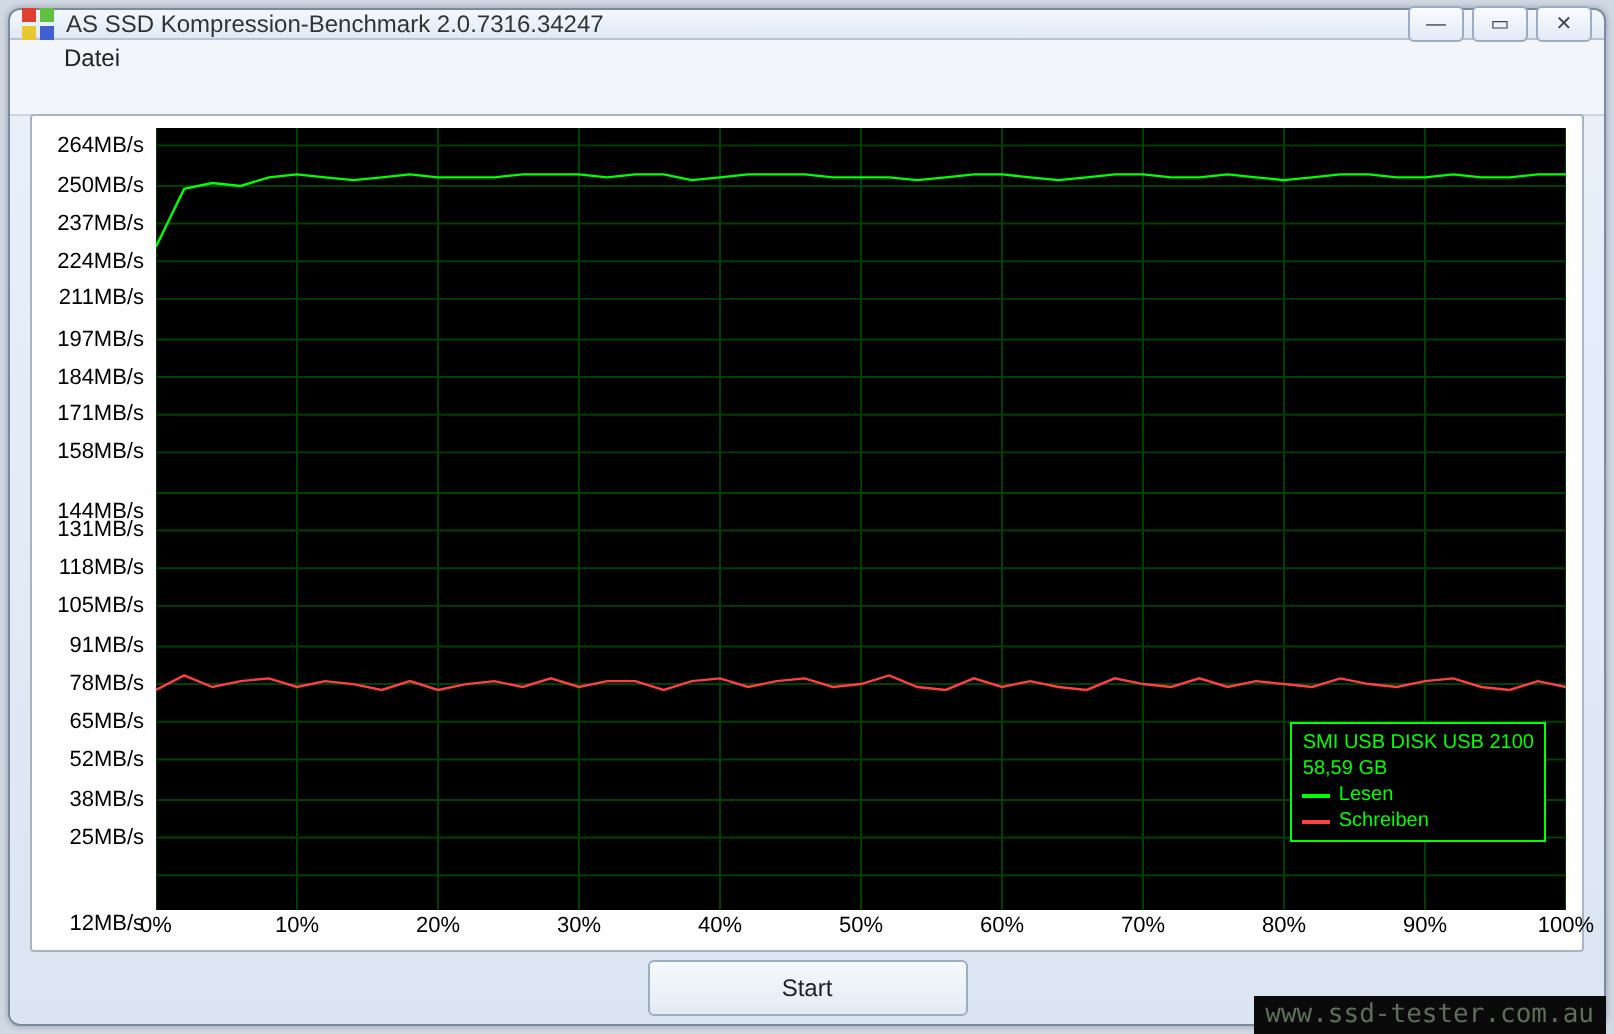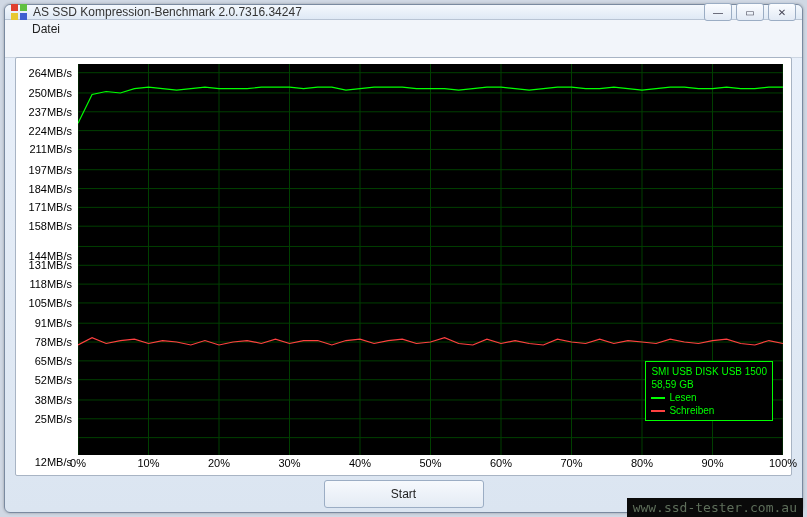--- a/index.html
+++ b/index.html
@@ -187,21 +187,21 @@
           <line x1="501.2" y1="0" x2="501.2" y2="398" stroke="#004000" stroke-width="1"></line>
           <line x1="572.8000000000001" y1="0" x2="572.8000000000001" y2="398" stroke="#004000" stroke-width="1"></line>
           <line x1="644.4" y1="0" x2="644.4" y2="398" stroke="#004000" stroke-width="1"></line>
           <line x1="716" y1="0" x2="716" y2="398" stroke="#004000" stroke-width="1"></line>
         </svg>
       <svg class="plot" id="plot" preserveAspectRatio="none" viewBox="0 0 716 398">
           <path d="M0.0 60.4 L14.3 31.0 L28.6 28.0 L43.0 29.5 L57.3 25.1 L71.6 23.6 L85.9 25.1 L100.2 26.5 L114.6 25.1 L128.9 23.6 L143.2 25.1 L157.5 25.1 L171.8 25.1 L186.2 23.6 L200.5 23.6 L214.8 23.6 L229.1 25.1 L243.4 23.6 L257.8 23.6 L272.1 26.5 L286.4 25.1 L300.7 23.6 L315.0 23.6 L329.4 23.6 L343.7 25.1 L358.0 25.1 L372.3 25.1 L386.6 26.5 L401.0 25.1 L415.3 23.6 L429.6 23.6 L443.9 25.1 L458.2 26.5 L472.6 25.1 L486.9 23.6 L501.2 23.6 L515.5 25.1 L529.8 25.1 L544.2 23.6 L558.5 25.1 L572.8 26.5 L587.1 25.1 L601.4 23.6 L615.8 23.6 L630.1 25.1 L644.4 25.1 L658.7 23.6 L673.0 25.1 L687.4 25.1 L701.7 23.6 L716.0 23.6 " fill="none" stroke="#00ff00" stroke-width="1.2"></path>
           <path d="M0.0 286.0 L14.3 278.6 L28.6 284.5 L43.0 281.5 L57.3 280.1 L71.6 284.5 L85.9 281.5 L100.2 283.0 L114.6 286.0 L128.9 281.5 L143.2 286.0 L157.5 283.0 L171.8 281.5 L186.2 284.5 L200.5 280.1 L214.8 284.5 L229.1 281.5 L243.4 281.5 L257.8 286.0 L272.1 281.5 L286.4 280.1 L300.7 284.5 L315.0 281.5 L329.4 280.1 L343.7 284.5 L358.0 283.0 L372.3 278.6 L386.6 284.5 L401.0 286.0 L415.3 280.1 L429.6 284.5 L443.9 281.5 L458.2 284.5 L472.6 286.0 L486.9 280.1 L501.2 283.0 L515.5 284.5 L529.8 280.1 L544.2 284.5 L558.5 281.5 L572.8 283.0 L587.1 284.5 L601.4 280.1 L615.8 283.0 L630.1 284.5 L644.4 281.5 L658.7 280.1 L673.0 284.5 L687.4 286.0 L701.7 281.5 L716.0 284.5 " fill="none" stroke="#ff4040" stroke-width="1.2"></path>
         </svg>
       <div class="legend">
-        <div>SMI USB DISK USB 1500</div>
+        <div>SMI USB DISK USB 2100</div>
         <div>58,59 GB</div>
         <div class="row">
           <span class="swatch" id="sw-read" style="background: rgb(0, 255, 0);"></span>
           <span>Lesen</span>
         </div>
         <div class="row">
           <span class="swatch" id="sw-write" style="background: rgb(255, 64, 64);"></span>
           <span>Schreiben</span>
         </div>
       </div>

